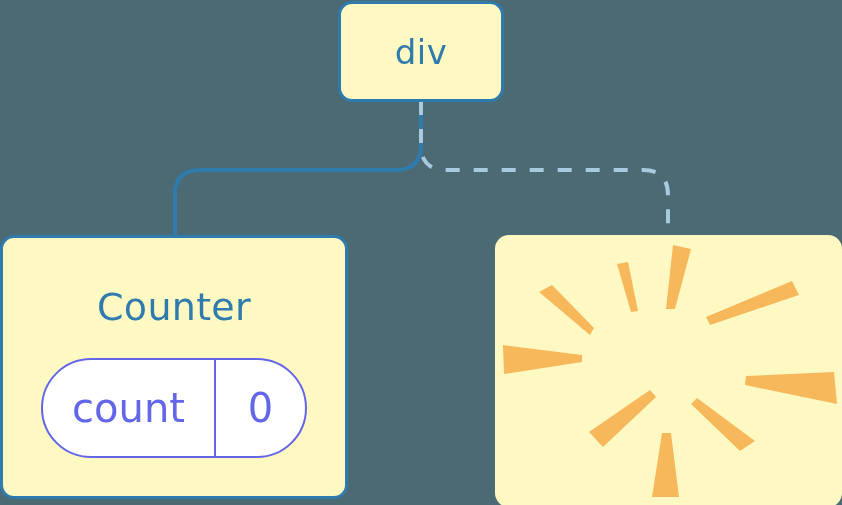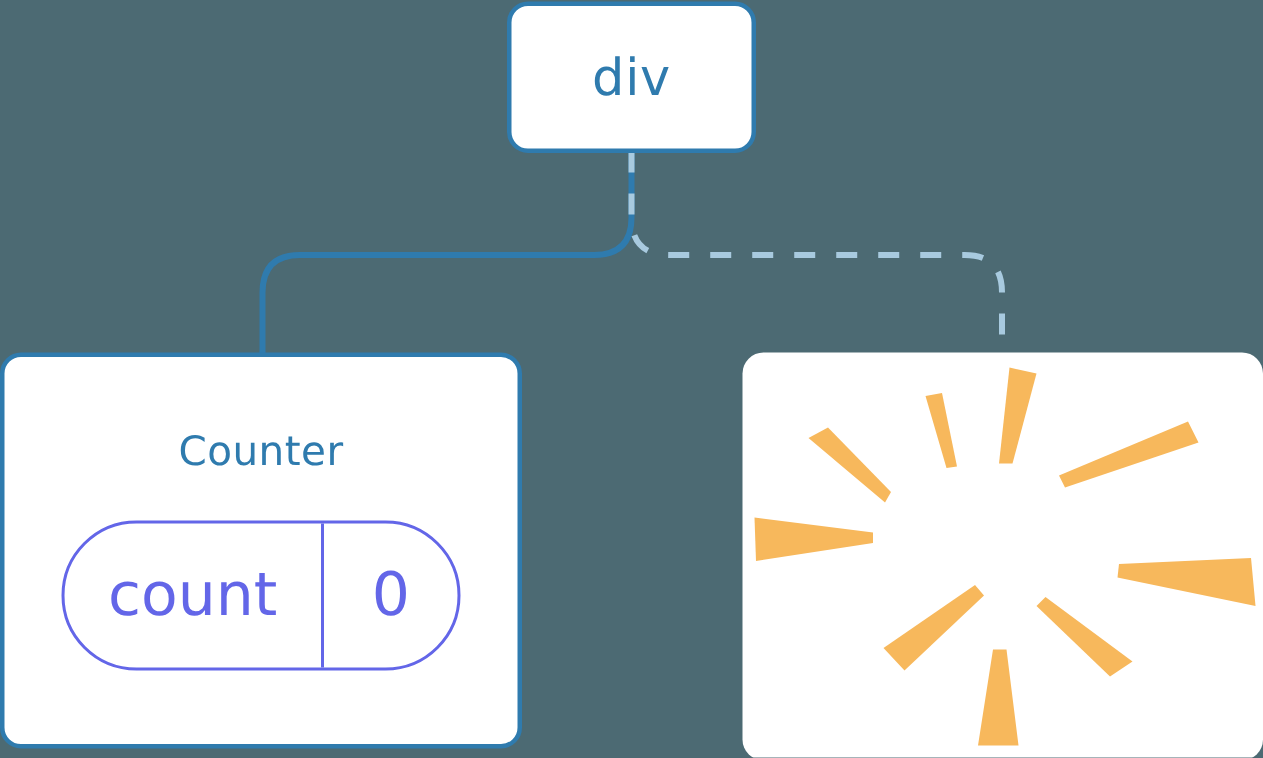--- a/index.html
+++ b/index.html
@@ -27,21 +27,21 @@
     left: 0;
     top: 0;
     width: 842px;
     height: 505px;
     pointer-events: none;
   }
 
   
   .node {
     position: absolute;
-    background: #ffffff;
+    background: #fef9c3;
     box-sizing: border-box;
     text-align: center;
   }
   .node-div {
     left: 338px;
     top: 1px;
     width: 166px;
     height: 101px;
     border: 3px solid #2f7bae;
     border-radius: 14px;
@@ -61,21 +61,21 @@
     top: 235px;
     width: 348px;
     height: 264px;
     border: 3px solid #2f7bae;
     border-radius: 14px;
     display: flex;
     flex-direction: column;
     align-items: center;
   }
   .node-counter .node-title {
-    font-size: 27px;
+    font-size: 38px;
     color: #2f7bae;
     margin-top: 50px;
     line-height: 1;
     letter-spacing: 0.3px;
   }
 
   
   .pill {
     position: relative;
     margin-top: 32px;

